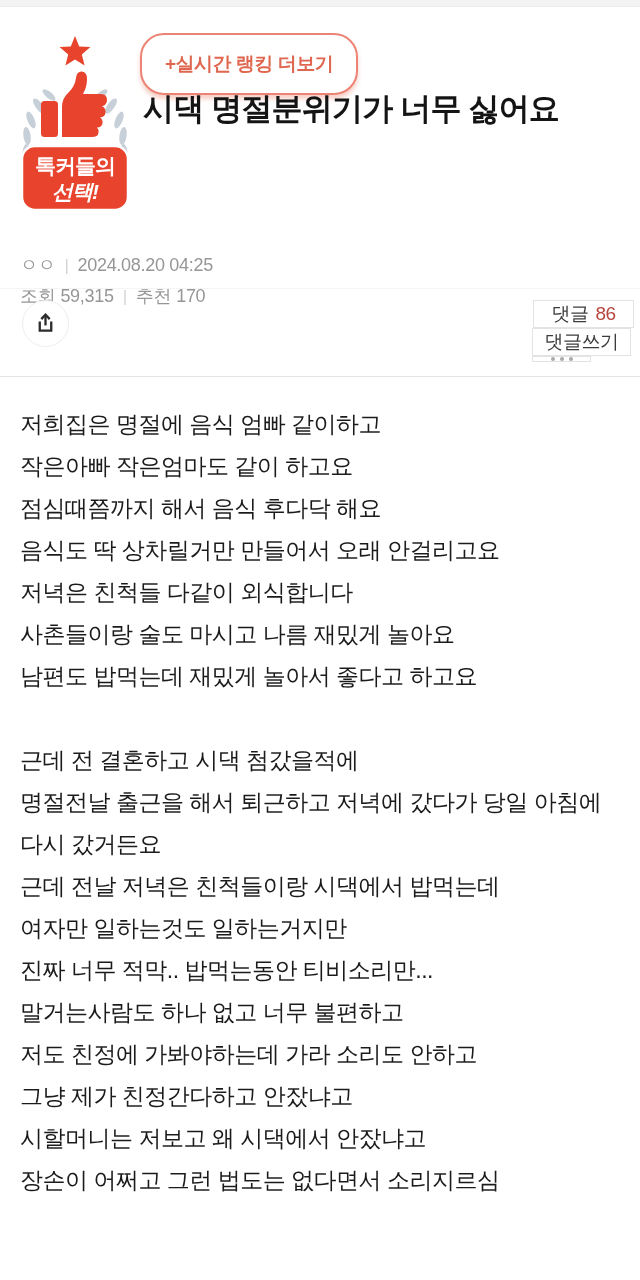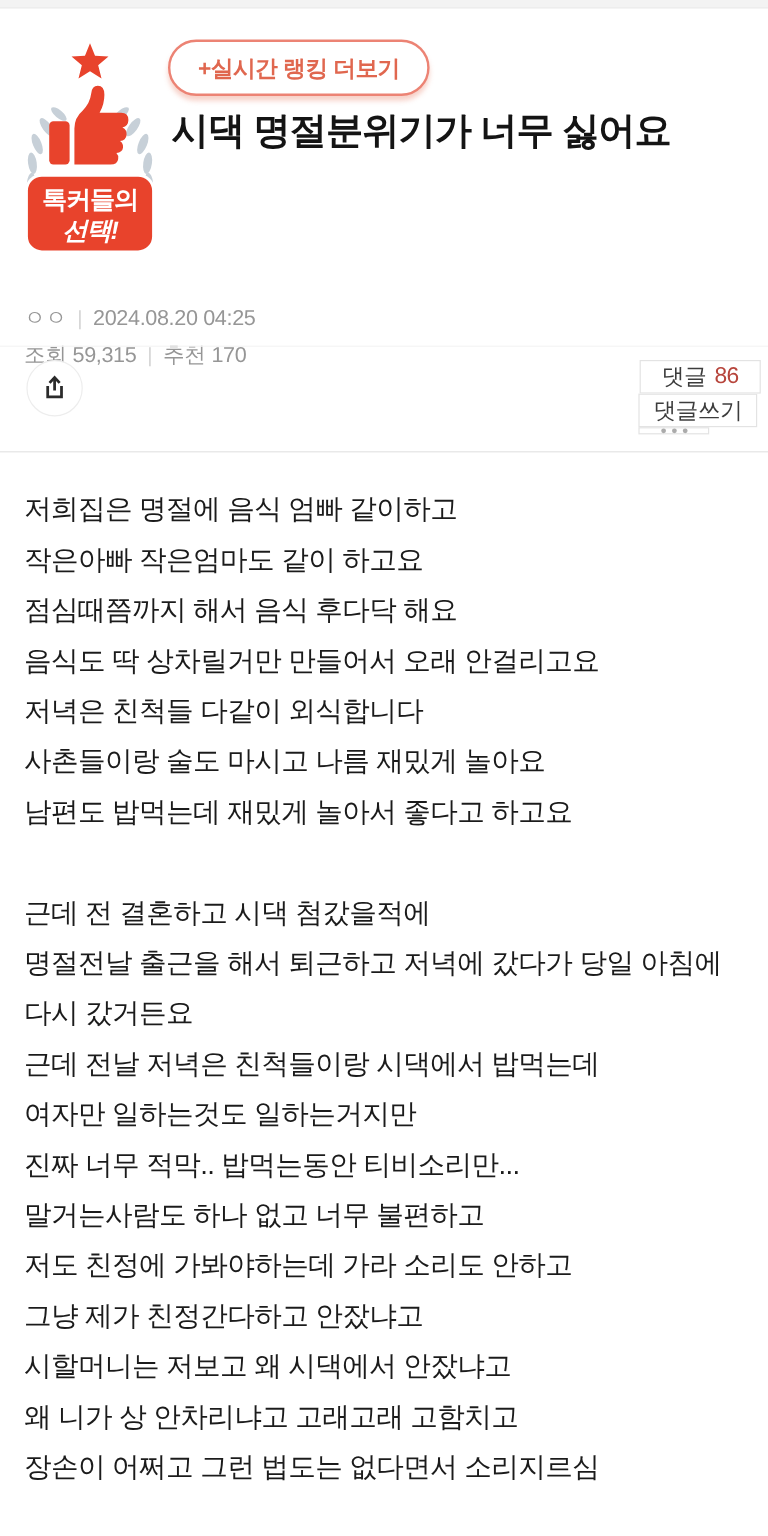--- a/index.html
+++ b/index.html
@@ -7,21 +7,21 @@
     font-family:"Liberation Sans", sans-serif; }
   .page { position:relative; width:640px; height:1280px; background:#fff; }
 
   .top-strip { position:absolute; top:0; left:0; width:640px; height:7px;
     background:#f3f3f3; border-bottom:1px solid #ececec; }
 
   
   .badge-wrap { position:absolute; left:14px; top:34px; width:122px; height:180px; }
 
   
-  .rank-btn { position:absolute; left:140px; top:33px; height:47px;
+  .rank-btn { position:absolute; left:140px; top:33px; height:62px;
     display:inline-flex; align-items:center; padding:0 23px;
     background:#fff; border:2px solid #ec8374; border-radius:24px;
     color:#e0674f; font-size:19px; font-weight:700; letter-spacing:-0.5px;
     box-shadow:0 4px 4px rgba(238,152,132,.45); cursor:pointer; }
 
   
   .post-title { position:absolute; left:143px; top:88px; width:480px;
     font-size:31px; font-weight:800; color:#141414; letter-spacing:-0.8px; }
 
   
@@ -159,17 +159,16 @@
       <p></p>
       <p>근데 전 결혼하고 시댁 첨갔을적에</p>
       <p>명절전날 출근을 해서 퇴근하고 저녁에 갔다가 당일 아침에 다시 갔거든요</p>
       <p>근데 전날 저녁은 친척들이랑 시댁에서 밥먹는데</p>
       <p>여자만 일하는것도 일하는거지만</p>
       <p>진짜 너무 적막.. 밥먹는동안 티비소리만...</p>
       <p>말거는사람도 하나 없고 너무 불편하고</p>
       <p>저도 친정에 가봐야하는데 가라 소리도 안하고</p>
       <p>그냥 제가 친정간다하고 안잤냐고</p>
       <p>시할머니는 저보고 왜 시댁에서 안잤냐고</p>
-      <p>왜 니가 상 안차리냐고 고래고래 고함치고</p>
       <p>장손이 어쩌고 그런 법도는 없다면서 소리지르심</p>
     </div>
 
 </div>
 
 </body></html>

